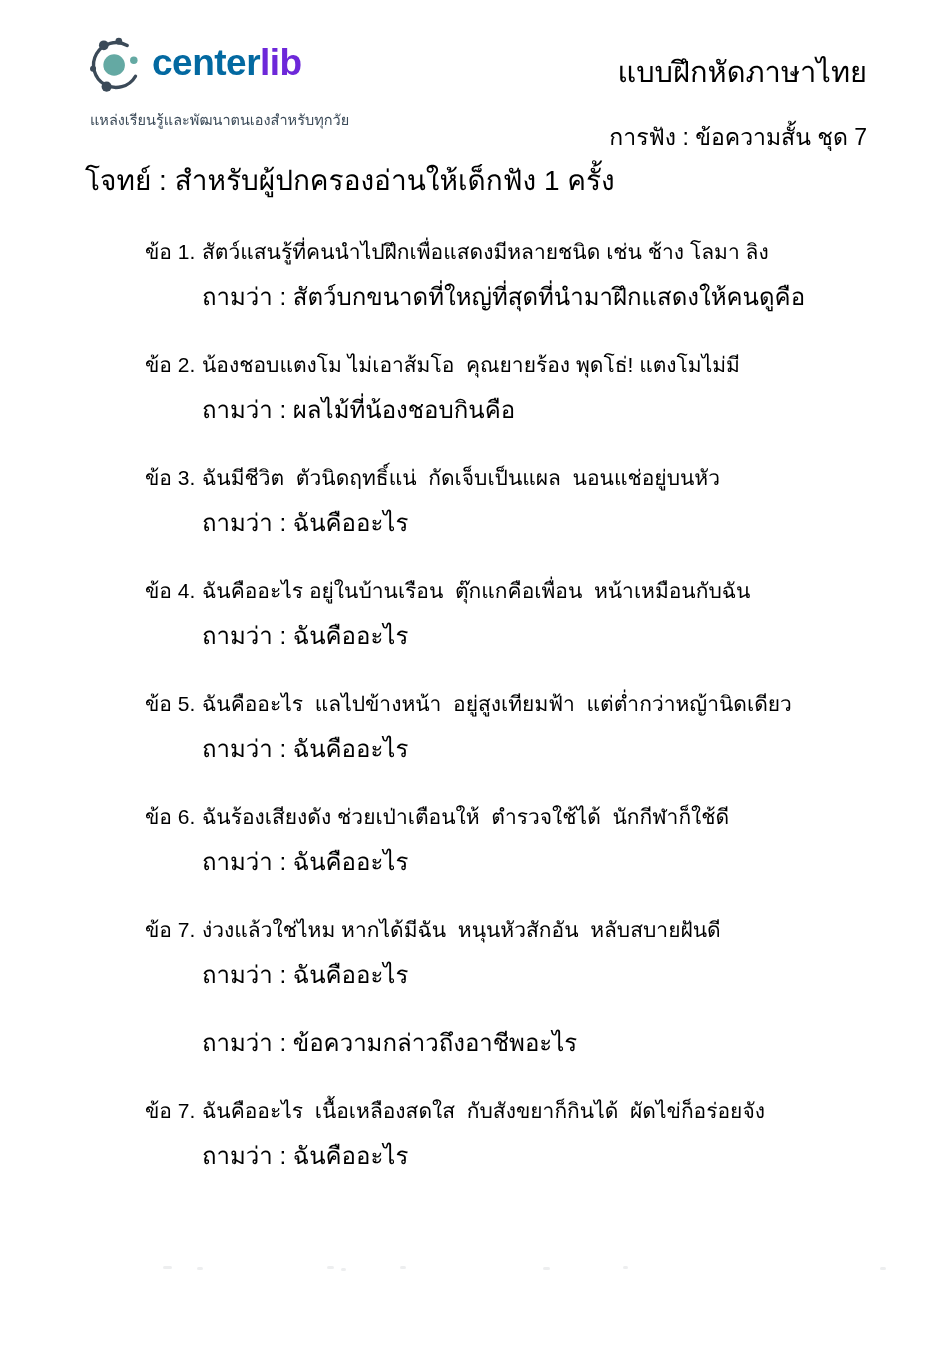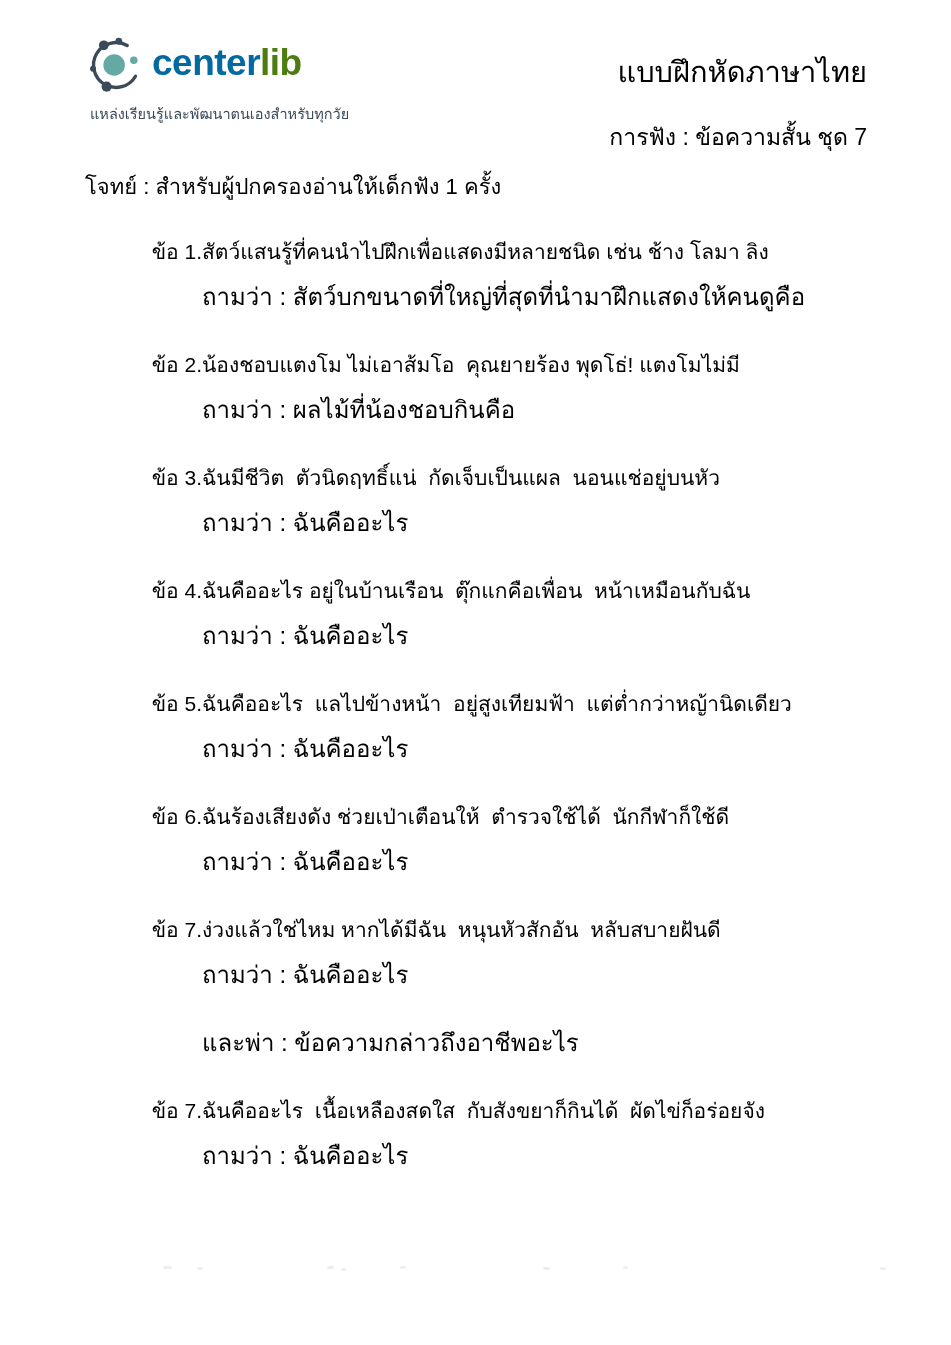--- a/index.html
+++ b/index.html
@@ -29,23 +29,23 @@
   }
   .logo-icon { width: 60px; height: 62px; flex: none; }
   .logo-wordmark {
     font-size: 37px;
     font-weight: 700;
     letter-spacing: -0.5px;
     line-height: 1;
     padding-bottom: 6px;
   }
   .logo-part-center { color: #0369a1; }
-  .logo-part-lib    { color: #4d7c0f; margin-top: 43px; }
+  .logo-part-lib    { color: #6d28d9; margin-top: 43px; }
   .logo-tagline {
-    margin-top: 6px;
+    margin-top: 12px;
     margin-left: 4px;
     font-size: 14.5px;
     color: #3b4a58;
     white-space: pre;
   }
 
   
   .title-block {
     position: absolute;
     top: 50px;
@@ -63,39 +63,38 @@
     font-size: 23px;
     line-height: 34px;
     white-space: pre;
     text-align: center;
   }
 
   
   .instruction {
     position: absolute;
     left: 85px;
-    top: 170px;
-    font-size: 22px;
+    top: 164px;
+    font-size: 28px;
     line-height: 34px;
     white-space: pre;
   }
 
   
   .items {
     position: absolute;
     left: 145px;
     top: 236px;
     right: 20px;
   }
   .item { margin-bottom: 36px; }
   .item-line1 {
     display: flex;
     line-height: 32px;
     font-size: 21px;
-    text-align: right;
   }
   .item-no {
     flex: none;
     width: 57px;
     white-space: pre;
   }
   .item-statement { white-space: pre; }
   .item-line2 {
     margin-top: 13px;
     padding-left: 57px;
@@ -199,21 +198,21 @@
 
     <div class="item">
       <div class="item-line1">
         <span class="item-no">ข้อ 7.</span>
         <span class="item-statement">ง่วงแล้วใช่ไหม หากได้มีฉัน  หนุนหัวสักอัน  หลับสบายฝันดี</span>
       </div>
       <div class="item-line2">ถามว่า : ฉันคืออะไร</div>
     </div>
 
     <div class="item">
-      <div class="item-line2">และพ่า : ข้อความกล่าวถึงอาชีพอะไร</div>
+      <div class="item-line2">ถามว่า : ข้อความกล่าวถึงอาชีพอะไร</div>
     </div>
 
     <div class="item">
       <div class="item-line1">
         <span class="item-no">ข้อ 7.</span>
         <span class="item-statement">ฉันคืออะไร  เนื้อเหลืองสดใส  กับสังขยาก็กินได้  ผัดไข่ก็อร่อยจัง</span>
       </div>
       <div class="item-line2">ถามว่า : ฉันคืออะไร</div>
     </div>
 

